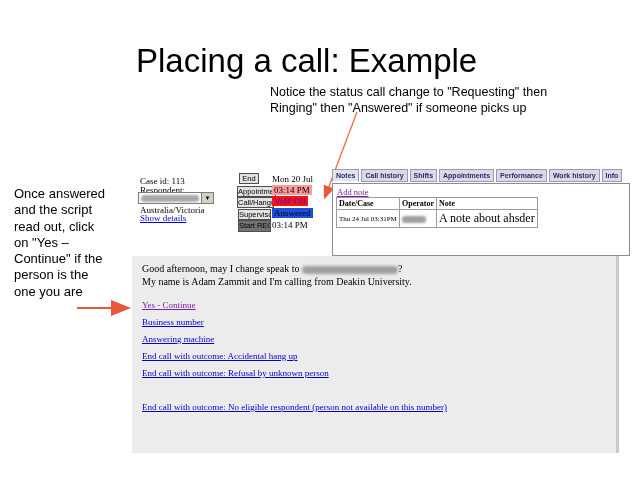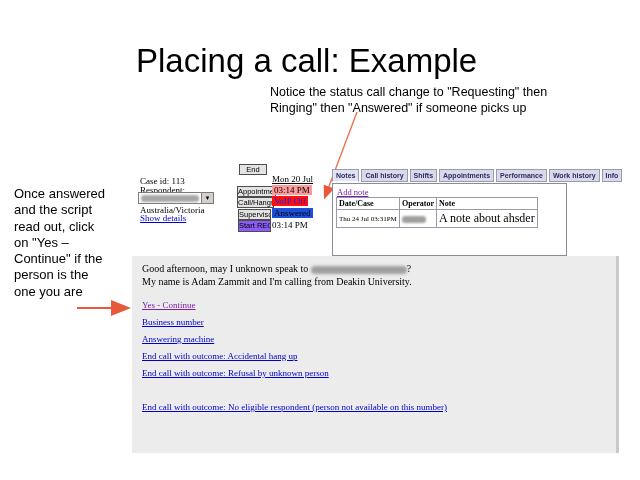--- a/index.html
+++ b/index.html
@@ -23,35 +23,35 @@
          border:1px solid #7b7b7b;box-sizing:border-box;}
   .combo .smudge{position:absolute;left:2px;top:2px;width:58px;height:7px;background:#a8a8a8;
          border-radius:3px;filter:blur(1.3px);}
   .combo .drop{position:absolute;right:0;top:0;width:11px;height:10px;background:#d4d0c8;
          border-left:1px solid #7b7b7b;font-size:6px;line-height:10px;text-align:center;
          font-family:"Liberation Sans",sans-serif;}
 
   .btn{position:absolute;background:#e3e3e3;border:1px solid #4d4d4d;box-sizing:border-box;
        font-family:"Liberation Sans",sans-serif;font-size:7.5px;line-height:9px;text-align:center;
        color:#000;cursor:pointer;white-space:nowrap;overflow:hidden;}
-  .btn-red{background:#8b5cf6;}
+  .btn-red{background:#737373;}
 
   .status{left:142px;font-size:9px;white-space:nowrap;}
   .chip{padding:0 2px;}
   .chip-pink{background:#ff9a9a;}
   .chip-red{background:#ff0f0f;color:#2222dd;}
   .chip-green{background:#1d4ed8;color:#000;}
 
   .tabbar{position:absolute;left:202px;top:6px;display:flex;gap:2px;
           font-family:"Liberation Sans",sans-serif;}
   .tab{font-size:7px;font-weight:bold;color:#2b2b66;background:#d9d9e8;
        border:1px solid #9a9ab2;padding:2px 3px;white-space:nowrap;cursor:pointer;}
   .tab.active{background:#e3e3f0;border-bottom-color:#fff;}
 
-  .notes{position:absolute;left:202px;top:20px;width:235px;height:73px;background:#fff;
+  .notes{position:absolute;left:202px;top:20px;width:298px;height:73px;background:#fff;
          border:1px solid #8a8a9a;box-sizing:border-box;}
   .addnote{position:absolute;left:4px;top:3px;font-size:8.5px;}
   .ntable{position:absolute;left:3px;top:13px;border-collapse:collapse;}
   .ntable td,.ntable th{border:1px solid #9a9aa8;font-size:7.5px;font-weight:normal;
          padding:1px 2px;text-align:left;white-space:nowrap;font-family:"Liberation Serif",serif;}
   .ntable th{font-weight:bold;font-size:8px;}
   .op-smudge{display:inline-block;width:24px;height:7px;background:#9f9f9f;border-radius:3px;
          filter:blur(1.2px);vertical-align:middle;}
 
   .script{position:absolute;left:2px;top:93px;width:484px;height:197px;background:#ececec;
@@ -97,27 +97,27 @@
 
     <div class="abs t9" style="left:10px;top:13px;">Case id: 113</div>
     <div class="abs t9" style="left:10px;top:22px;">Respondent:</div>
     <div class="combo">
       <span class="smudge"></span>
       <span class="drop">▼</span>
     </div>
     <div class="abs t9" style="left:10px;top:42px;">Australia/Victoria</div>
     <div class="abs t9 link blue" style="left:10px;top:50px;">Show details</div>
 
-    <div class="btn" style="left:109px;top:1px;width:28px;height:11px;">End</div>
+    <div class="btn" style="left:109px;top:10px;width:20px;height:11px;">End</div>
     <div class="btn" style="left:107px;top:23px;width:39px;height:11px;">Appointment</div>
     <div class="btn" style="left:107px;top:34px;width:37px;height:11px;">Call/Hangup</div>
     <div class="btn" style="left:108px;top:46px;width:33px;height:11px;">Supervisor</div>
     <div class="btn btn-red" style="left:108px;top:57px;width:33px;height:12px;line-height:10px;">Start REC</div>
 
-    <div class="abs status" style="top:11px;text-decoration:underline;">Mon 20 Jul</div>
+    <div class="abs status" style="top:11px;">Mon 20 Jul</div>
     <div class="abs status" style="top:21.5px;">
       <span class="chip chip-pink">03:14 PM</span></div>
     <div class="abs status" style="top:33px;">
       <span class="chip chip-red">VoIP Off</span></div>
     <div class="abs status" style="top:44.5px;">
       <span class="chip chip-green">Answered</span></div>
     <div class="abs status" style="top:56.5px;">03:14 PM</div>
 
     <div class="tabbar">
       <div class="tab active">Notes</div>
@@ -142,21 +142,21 @@
           <td style="font-size:7px;">Thu 24 Jul 03:31PM</td>
           <td><span class="op-smudge"></span></td>
           <td style="font-size:12px;">A note about ahsder</td>
         </tr>
       </tbody>
         </table>
     </div>
 
     <div class="script">
       <div class="sline" style="top:7px;">
-        <span>Good afternoon, may I unknown speak to </span><span class="name-smudge"></span><span>?</span>
+        <span>Good afternoon, may I change speak to </span><span class="name-smudge"></span><span>?</span>
       </div>
       <div class="sline" style="top:20px;">My name is Adam Zammit and I'm calling from Deakin University.</div>
 
       <div class="slink link purple" style="top:44px;">Yes - Continue</div>
       <div class="slink link blue" style="top:61px;">Business number</div>
       <div class="slink link blue" style="top:78px;">Answering machine</div>
       <div class="slink link blue" style="top:95px;">End call with outcome: Accidental hang up</div>
       <div class="slink link blue" style="top:112px;">End call with outcome: Refusal by unknown person</div>
       <div class="slink link blue" style="top:146px;">End call with outcome: No eligible respondent (person not available on this number)</div>
     </div>

